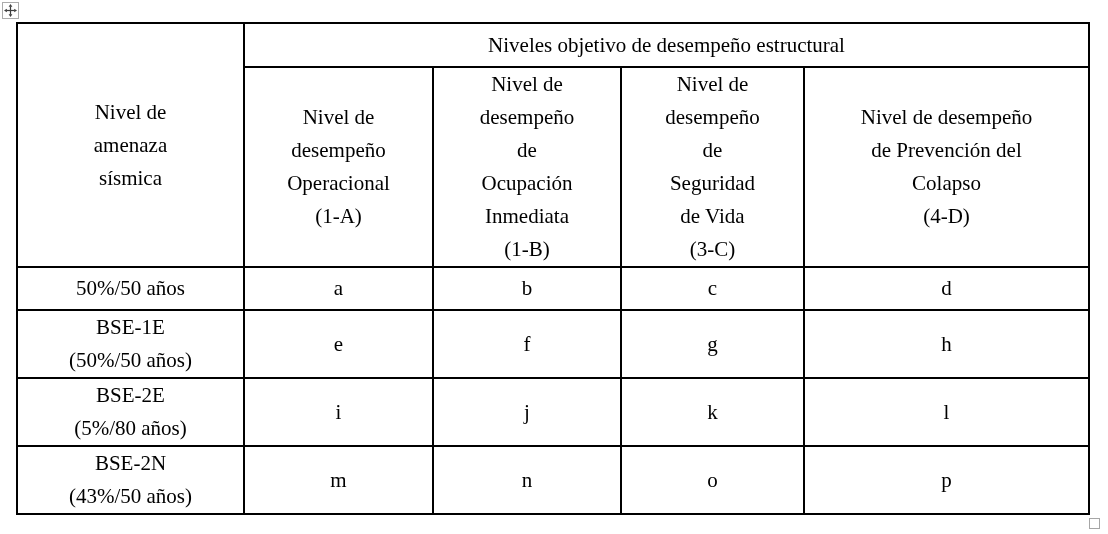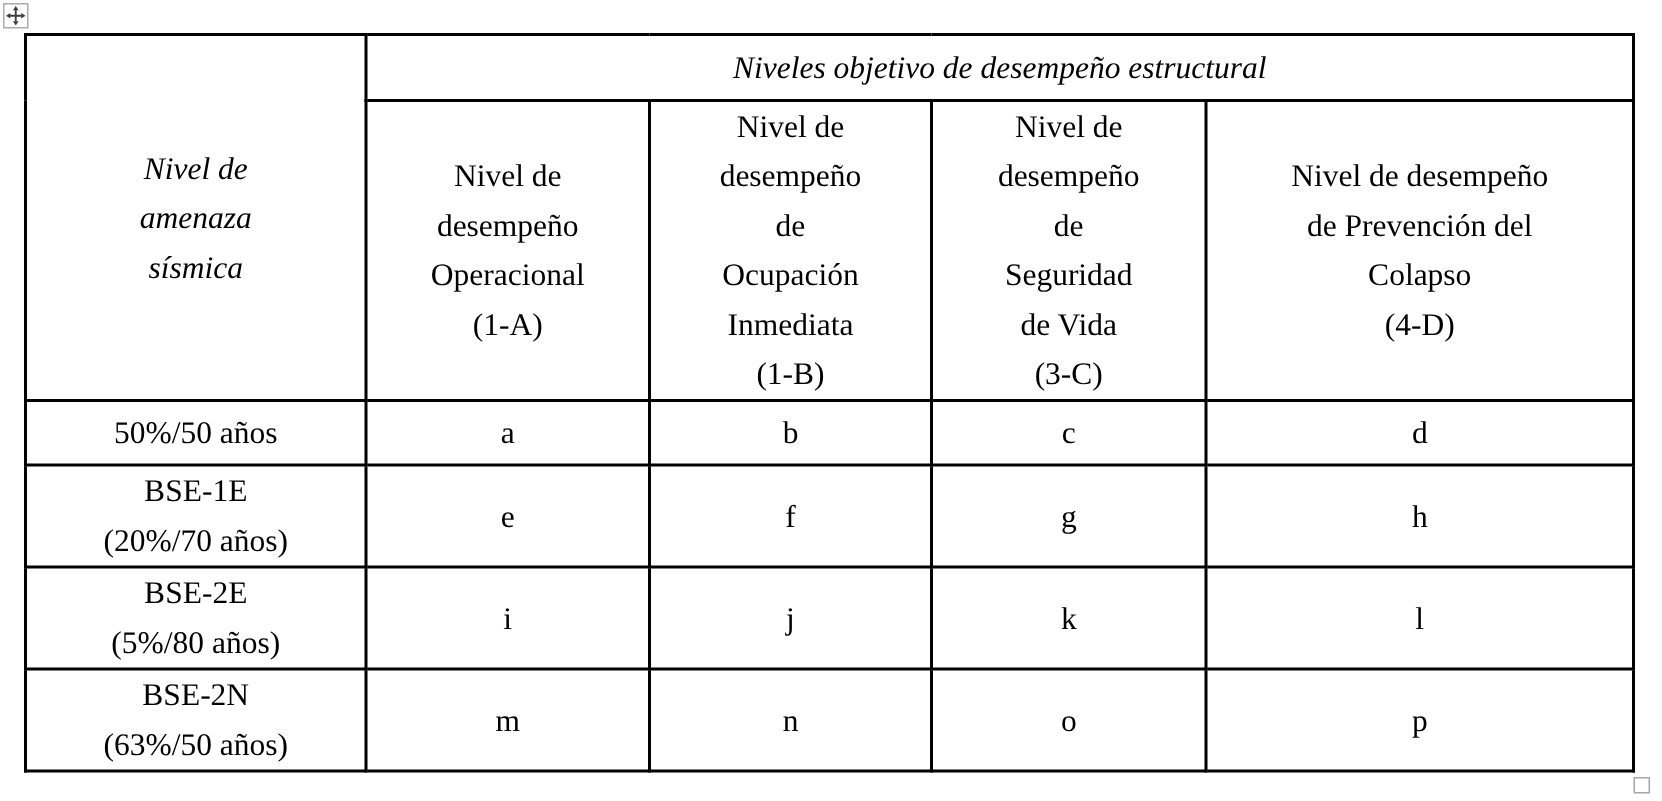--- a/index.html
+++ b/index.html
@@ -26,21 +26,21 @@
   .doc-table td {
     border: 2px solid #000000;
     text-align: center;
     vertical-align: middle;
     font-size: 21px;
     line-height: 33px;
     padding: 0 2px;
     white-space: pre-line;
     overflow: hidden;
   }
-  tr.r-group   td { height: 42px; font-style: italic; }
+  tr.r-group   td { height: 42px; }
   tr.r-subhead td { height: 196px; }
   tr.r-data1   td { height: 41px; }
   tr.r-data2   td { height: 65px; }
   tr.r-data3   td { height: 64px; }
   tr.r-data4   td { height: 63px; }
 
   .move-handle {
     position: absolute;
     left: 2px;
     top: 2px;
@@ -121,37 +121,37 @@
     </tr>
     <tr class="r-data1">
       <td>50%/50 años</td>
       <td>a</td>
       <td>b</td>
       <td>c</td>
       <td>d</td>
     </tr>
     <tr class="r-data2">
       <td>BSE-1E
-(20%/70 años)</td>
+(50%/50 años)</td>
       <td>e</td>
       <td>f</td>
       <td>g</td>
       <td>h</td>
     </tr>
     <tr class="r-data3">
       <td>BSE-2E
 (5%/80 años)</td>
       <td>i</td>
       <td>j</td>
       <td>k</td>
       <td>l</td>
     </tr>
     <tr class="r-data4">
       <td>BSE-2N
-(63%/50 años)</td>
+(43%/50 años)</td>
       <td>m</td>
       <td>n</td>
       <td>o</td>
       <td>p</td>
     </tr>
   </tbody>
 </table>
 
 <div class="resize-handle"></div>
 

